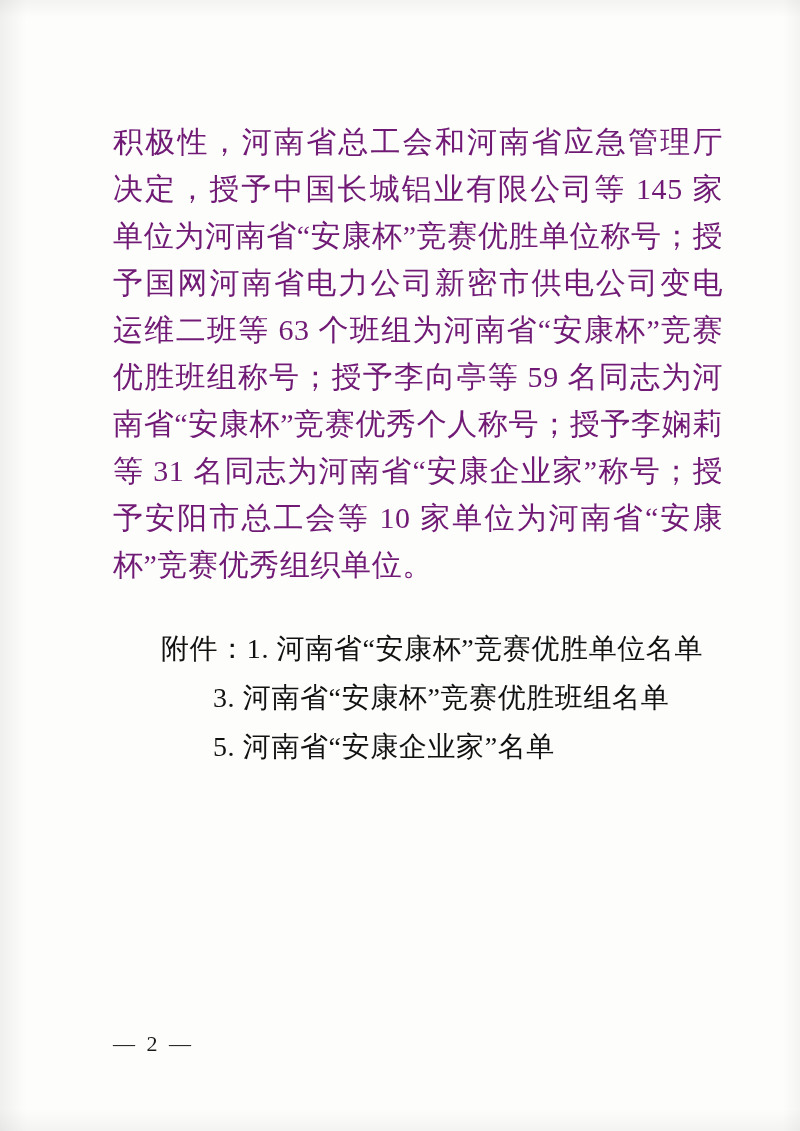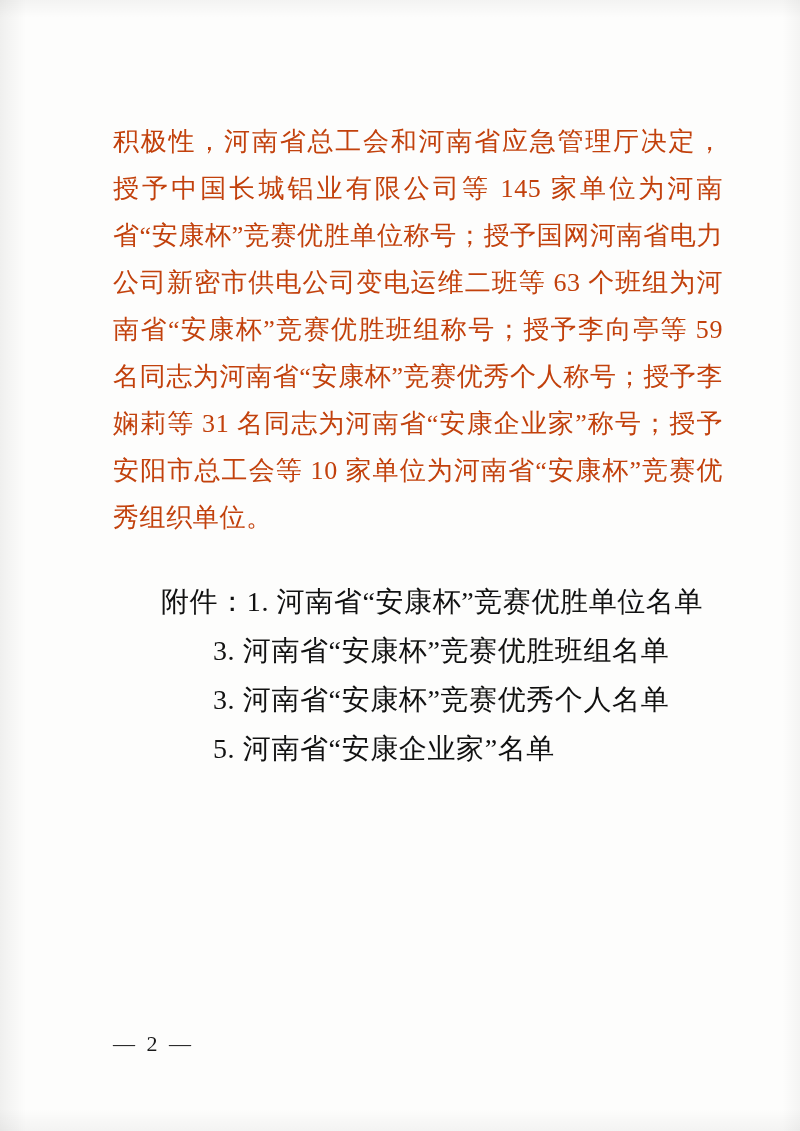--- a/index.html
+++ b/index.html
@@ -47,27 +47,27 @@
   }
 
   .body-area {
     position: absolute;
     left: 113px;
     top: 118px;
     width: 610px;
   }
 
   .para {
-    font-size: 26px;
+    font-size: 30px;
     line-height: 47px;
     letter-spacing: 0.6px;
     text-align: justify;
     text-justify: inter-ideograph;
     margin: 0 0 2px 0;
-    color: #c2410c;
+    color: #701a75;
   }
   .para.indent {
     text-indent: 48px;
   }
 
   .attach-block {
     margin-top: 36px;
   }
   .attach-line {
     font-size: 28px;
@@ -106,21 +106,20 @@
   <div class="body-area">
 
     <p class="para">积极性，河南省总工会和河南省应急管理厅决定，授予中国长城铝业有限公司等 145 家单位为河南省“安康杯”竞赛优胜单位称号；授予国网河南省电力公司新密市供电公司变电运维二班等 63 个班组为河南省“安康杯”竞赛优胜班组称号；授予李向亭等 59 名同志为河南省“安康杯”竞赛优秀个人称号；授予李娴莉等 31 名同志为河南省“安康企业家”称号；授予安阳市总工会等 10 家单位为河南省“安康杯”竞赛优秀组织单位。</p>
 
 
     <div class="attach-block">
       <div class="attach-line first">
         <span>附件：</span><span>1. 河南省“安康杯”竞赛优胜单位名单</span>
       </div>
       <div class="attach-line rest">3. 河南省“安康杯”竞赛优胜班组名单</div>
-      <div class="attach-line rest">3. 河南省“安康杯”竞赛优秀个人名单</div>
       <div class="attach-line rest">5. 河南省“安康企业家”名单</div>
     </div>
 
   </div>
 
   <div class="page-number">— 2 —</div>
 
 </div>
 
 </body></html>

